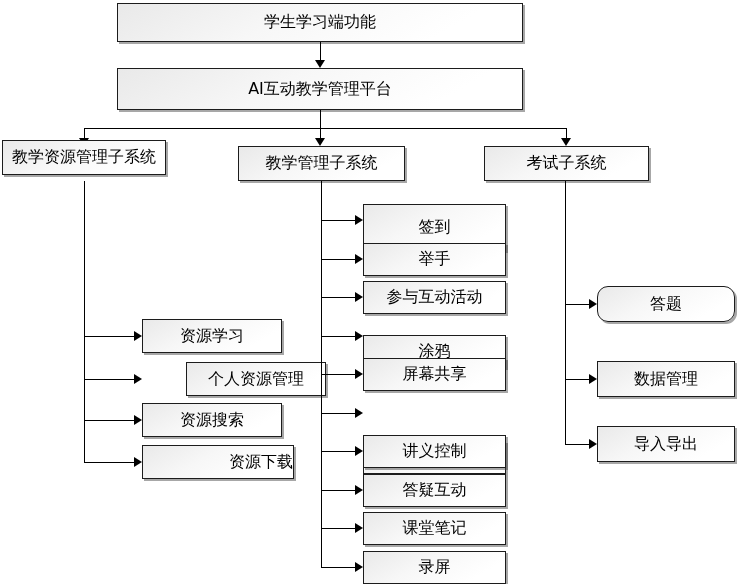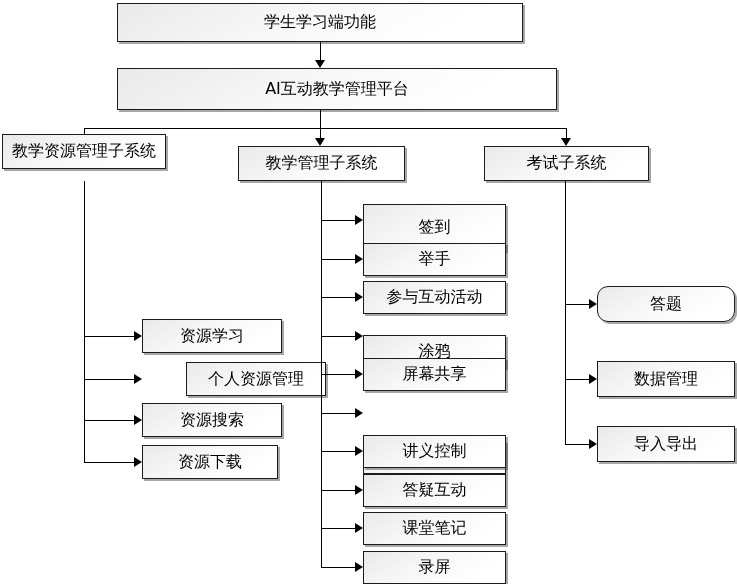--- a/index.html
+++ b/index.html
@@ -42,37 +42,37 @@
 </style>
 </head>
 <body>
 
 <div class="canvas">
 
   <div class="node" style="left:117px; top:3px; width:406px; height:39px;">
     <span>学生学习端功能</span>
   </div>
 
-  <div class="node" style="left:117px; top:68px; width:440px; height:42px;align-items:center;">
+  <div class="node" style="left:117px; top:68px; width:406px; height:42px;align-items:center;">
     <span>AI互动教学管理平台</span>
   </div>
 
   <div class="vline" style="left:320px; top:42px; height:19px;"></div>
   <div class="arr-down" style="left:315px; top:60px;"></div>
 
   <div class="vline" style="left:320px; top:110px; height:18px;"></div>
   <div class="hline" style="left:84px; top:128px; width:483px;"></div>
   <div class="vline" style="left:84px; top:128px; height:11px;"></div>
   <div class="arr-down" style="left:79px; top:138px;"></div>
   <div class="vline" style="left:320px; top:128px; height:11px;"></div>
   <div class="arr-down" style="left:315px; top:138px;"></div>
   <div class="vline" style="left:566px; top:128px; height:11px;"></div>
   <div class="arr-down" style="left:561px; top:138px;"></div>
 
-  <div class="node" style="left:2px; top:134px; width:164px; height:35px;">
+  <div class="node" style="left:2px; top:140px; width:164px; height:35px;">
     <span>教学资源管理子系统</span>
   </div>
 
   <div class="node" style="left:238px; top:146px; width:167px; height:35px;">
     <span>教学管理子系统</span>
   </div>
 
   <div class="node" style="left:484px; top:146px; width:165px; height:35px;">
     <span>考试子系统</span>
   </div>
@@ -92,21 +92,21 @@
   </div>
 
   <div class="hline" style="left:84px; top:420px; width:51px;"></div>
   <div class="arr-right" style="left:134px; top:415px;"></div>
   <div class="node" style="left:142px; top:403px; width:140px; height:34px;">
     <span>资源搜索</span>
   </div>
 
   <div class="hline" style="left:84px; top:462px; width:51px;"></div>
   <div class="arr-right" style="left:134px; top:457px;"></div>
-  <div class="node" style="left:142px; top:445px; width:136px; height:34px;">
+  <div class="node" style="left:142px; top:445px; width:152px; height:34px;justify-content:flex-end;">
     <span>资源下载</span>
   </div>
 
   <div class="vline" style="left:321px; top:181px; height:386px;"></div>
 
   <div class="hline" style="left:321px; top:220px; width:35px;"></div>
   <div class="arr-right" style="left:355px; top:215px;"></div>
   <div class="node" style="left:363px; top:204px; width:143px; height:47px;">
     <span>签到</span>
   </div>

